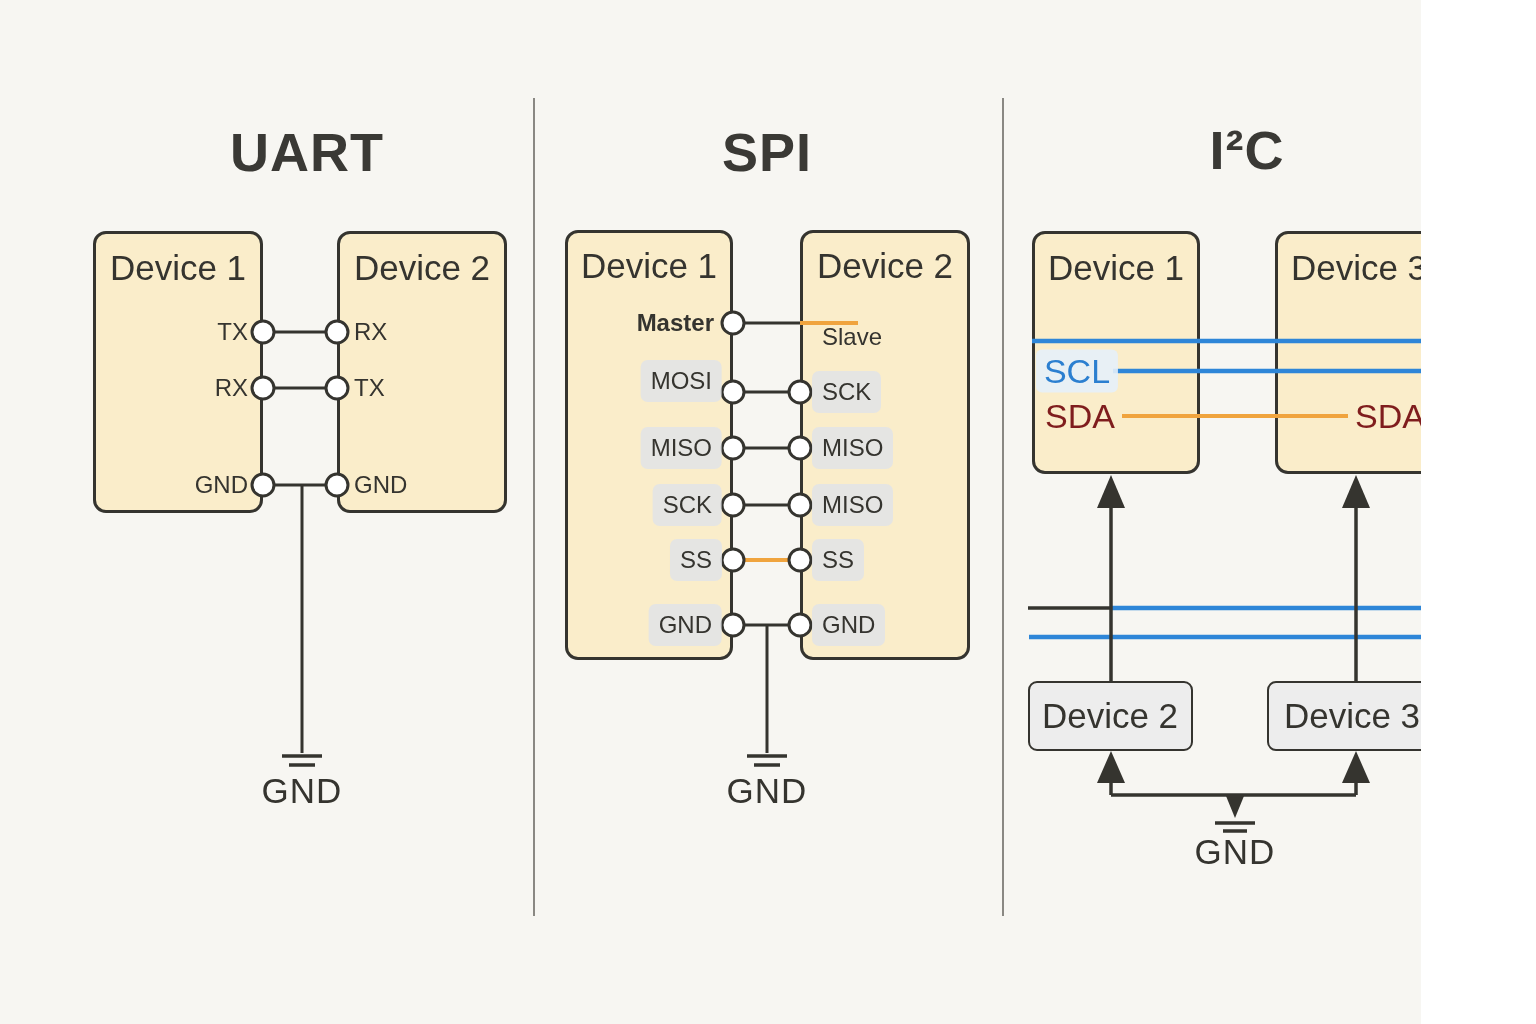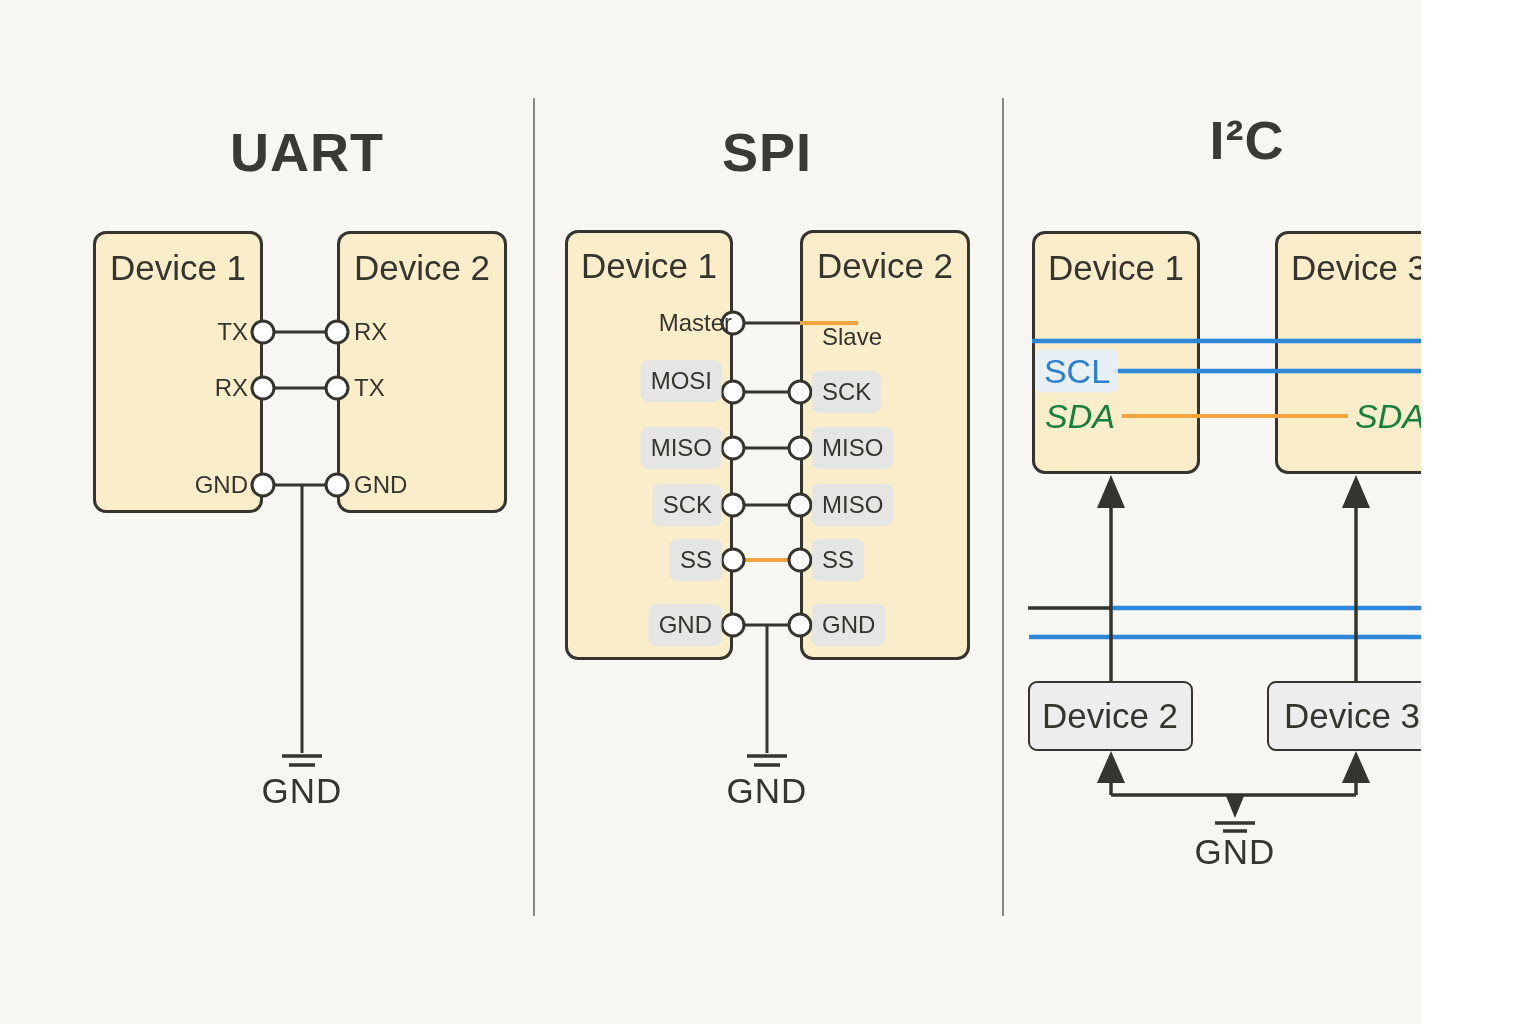--- a/index.html
+++ b/index.html
@@ -34,21 +34,21 @@
     position:absolute; transform:translate(-50%,-50%);
     font-size:35px; white-space:nowrap; letter-spacing:1px;
   }
   .scl-label{
     position:absolute; transform:translate(-50%,-50%);
     font-size:34px; color:#2b7fd0; background:rgba(230,240,250,0.9);
     padding:2px 8px; border-radius:6px; white-space:nowrap;
   }
   .sda-label{
     position:absolute; transform:translate(-50%,-50%);
-    font-size:34px; color:#15803d; white-space:nowrap;font-style:italic;
+    font-size:34px; color:#7f1d1d; white-space:nowrap;
   }
   svg.wires{position:absolute; left:0; top:0; z-index:5;}
   .labels{position:absolute; left:0; top:0; width:100%; height:100%; z-index:10;}
   .boxes{position:absolute; left:0; top:0; width:100%; height:100%; z-index:1;}
 </style>
 </head>
 <body>
 
 <div class="canvas">
 
@@ -139,35 +139,35 @@
       <polygon points="1111,751 1097,783 1125,783"></polygon>
       <polygon points="1356,751 1342,783 1370,783"></polygon>
       <polygon points="1235,818 1226,796 1244,796"></polygon>
     </g>
   </svg>
 
   <div class="labels">
 
     <div class="panel-title" style="left:307px; top:124px;">UART</div>
     <div class="panel-title" style="left:767px; top:124px;">SPI</div>
-    <div class="panel-title" style="left:1247px; top:112px;">I²C</div>
+    <div class="panel-title" style="left:1247px; top:122px;">I²C</div>
 
     <div class="device-label" style="left:178px; top:250px;">Device 1</div>
     <div class="device-label" style="left:422px; top:250px;">Device 2</div>
     <div class="pin-label ra" style="left:248px; top:332px;">TX</div>
     <div class="pin-label ra" style="left:248px; top:388px;">RX</div>
     <div class="pin-label ra" style="left:248px; top:485px;">GND</div>
     <div class="pin-label la" style="left:354px; top:332px;">RX</div>
     <div class="pin-label la" style="left:354px; top:388px;">TX</div>
     <div class="pin-label la" style="left:354px; top:485px;">GND</div>
     <div class="gnd-label" style="left:302px; top:791px;">GND</div>
 
     <div class="device-label" style="left:649px; top:248px;">Device 1</div>
     <div class="device-label" style="left:885px; top:248px;">Device 2</div>
-    <div class="pin-label ra" style="left:732px; top:323px;">Master</div>
+    <div class="pin-label ra" style="left:714px; top:323px;font-weight:bold;">Master</div>
     <div class="pin-label ra bg" style="left:722px; top:381px;">MOSI</div>
     <div class="pin-label ra bg" style="left:722px; top:448px;">MISO</div>
     <div class="pin-label ra bg" style="left:722px; top:505px;">SCK</div>
     <div class="pin-label ra bg" style="left:722px; top:560px;">SS</div>
     <div class="pin-label ra bg" style="left:722px; top:625px;">GND</div>
     <div class="pin-label la" style="left:822px; top:323px;margin-top:14px;">Slave</div>
     <div class="pin-label la bg" style="left:812px; top:392px;">SCK</div>
     <div class="pin-label la bg" style="left:812px; top:448px;">MISO</div>
     <div class="pin-label la bg" style="left:812px; top:505px;">MISO</div>
     <div class="pin-label la bg" style="left:812px; top:560px;">SS</div>

